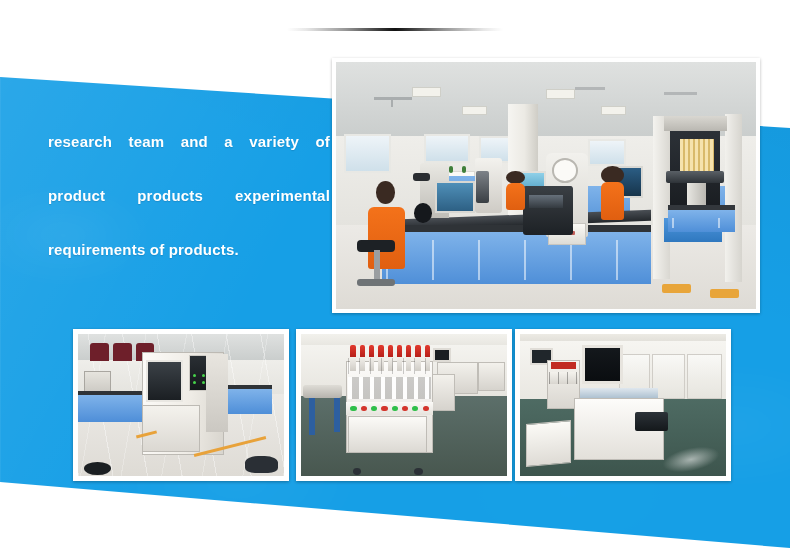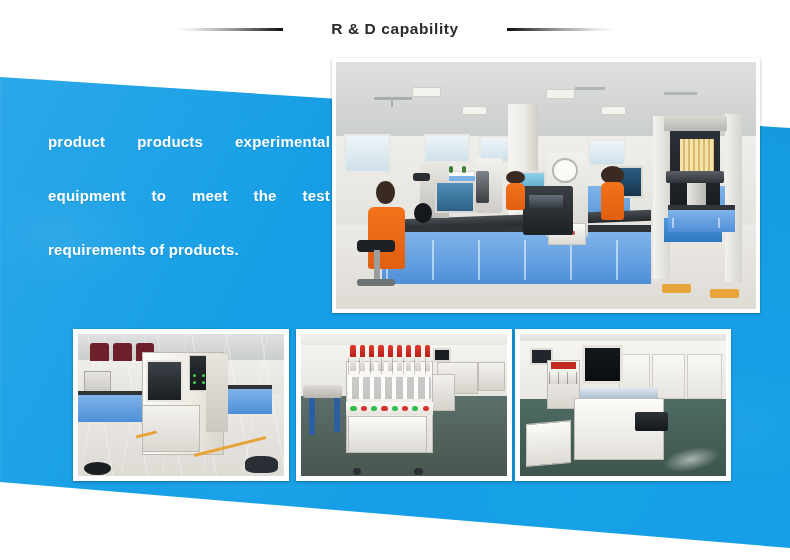--- a/index.html
+++ b/index.html
@@ -262,32 +262,31 @@
                    background:radial-gradient(ellipse at center, rgba(255,255,255,.55), rgba(255,255,255,0) 70%);
                    transform:rotate(-12deg); }
 </style>
 </head>
 <body>
 
 <div class="page">
 
   <div class="header">
     <span class="rule rule-left"></span>
-    <h1 class="hdr-title">R &amp; D capability</h1>
     <span class="rule rule-right"></span>
   </div>
 
   <div class="band">
     <div class="band-tex"></div>
     <div class="band-tex2"></div>
   </div>
 
   <div class="copy">
+    <span class="j">research team and a variety of</span>
     <span class="j">product products experimental</span>
-    <span class="j">equipment to meet the test</span>
     <span class="last">requirements of products.</span>
   </div>
 
   <div class="photo photo-main" title="Laboratory hall with technicians operating metrology and hardness-testing equipment beside blue work benches, with a universal testing machine at right">
     <div class="scene hero">
       <div class="ceil"></div>
       <div class="wallfar"></div>
       <div class="floor"></div>
 
       <div class="fan1"></div>

